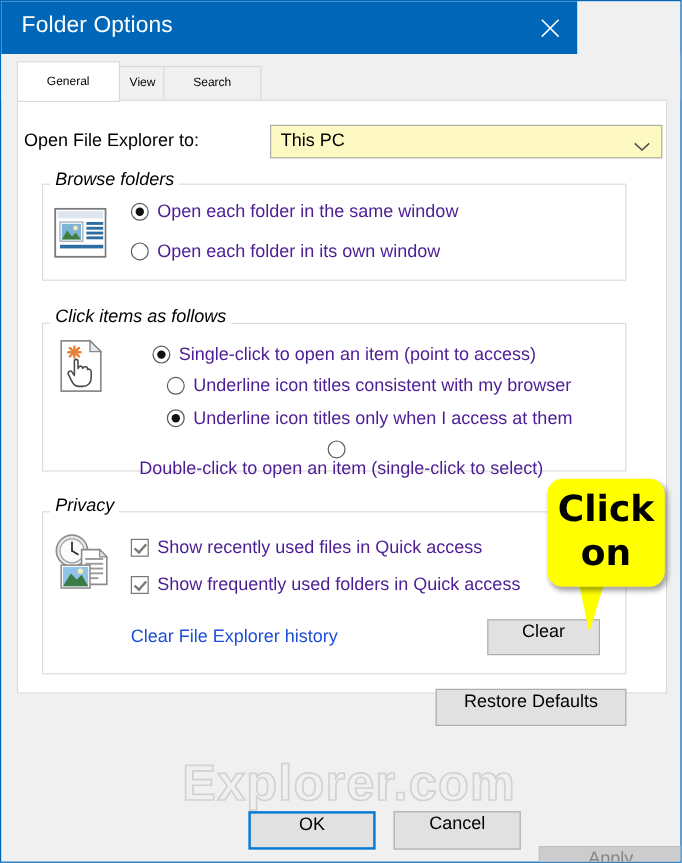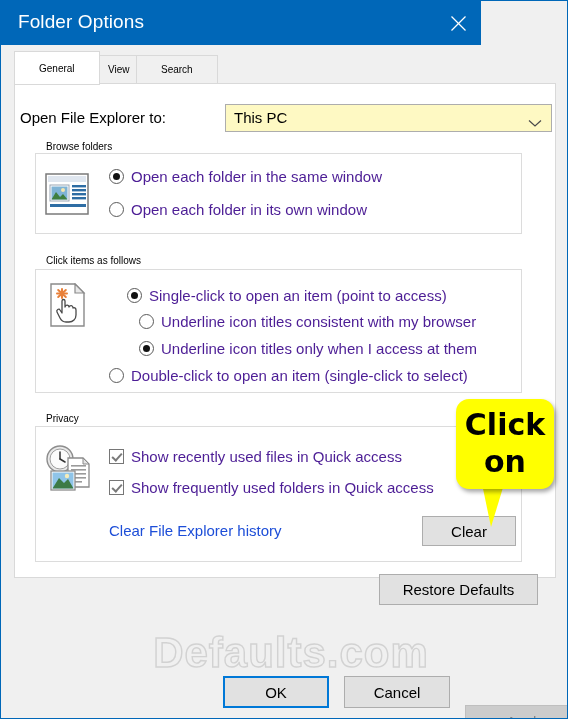--- a/index.html
+++ b/index.html
@@ -142,23 +142,24 @@
   
   .group {
     position: absolute;
     box-sizing: border-box;
     border: 1px solid #dcdcdc;
   }
   .group-title {
     position: absolute;
     background: #ffffff;
     padding: 0 4px;
-    font-size: 10px;
+    font-size: 15px;
     color: #000;
     white-space: nowrap;
+    font-style: italic;
   }
   #group-browse   { left: 34px; top: 152px; width: 487px; height: 81px; }
   #group-click    { left: 34px; top: 268px; width: 487px; height: 124px; }
   #group-privacy  { left: 34px; top: 425px; width: 487px; height: 136px; }
   #group-browse-title  { left: 41px; top: 140px; }
   #group-click-title   { left: 41px; top: 254px; }
   #group-privacy-title { left: 41px; top: 412px; }
 
   
   .opt {
@@ -210,21 +211,21 @@
     border: solid #7a7a7a;
     border-width: 0 2px 2px 0;
     transform: rotate(42deg);
   }
 
   #opt-same-window   { left: 108px; top: 167px; }
   #opt-own-window    { left: 108px; top: 200px; }
   #opt-single-click  { left: 126px; top: 286px; }
   #opt-underline-browser { left: 138px; top: 312px; }
   #opt-underline-point   { left: 138px; top: 339px; }
-  #opt-double-click  { left: 108px; top: 366px; }
+  #opt-double-click  { left: 108px; top: 366px; flex-direction: column; }
   #opt-recent-files  { left: 108px; top: 447px; }
   #opt-frequent-folders { left: 108px; top: 478px; }
 
   
   .section-icon {
     position: absolute;
   }
   #icon-browse  { left: 44px; top: 172px; }
   #icon-click   { left: 48px; top: 282px; }
   #icon-privacy { left: 44px; top: 444px; }
@@ -241,26 +242,24 @@
 
   
   .btn {
     position: absolute;
     box-sizing: border-box;
     background: #e1e1e1;
     border: 1px solid #adadad;
     font-size: 15px;
     color: #000000;
     display: flex;
-    align-items: center;
     justify-content: center;
     cursor: default;
     font-family: "Liberation Sans", sans-serif;
     padding: 1px;
-    margin-left: 16px;
   }
   .btn.disabled {
     background: #cccccc;
     border-color: #bfbfbf;
     color: #868686;
   }
   .btn.focused {
     border: 2px solid #0078d7;
   }
   #btn-clear    { left: 405px; top: 515px; width: 94px; height: 30px; }
@@ -464,21 +463,21 @@
 
   <div class="clear-label">Clear File Explorer history</div>
   <div class="btn" id="btn-clear">
     <span>Clear</span>
   </div>
 
   <div class="btn" id="btn-restore">
     <span>Restore Defaults</span>
   </div>
 
-  <div class="watermark">Defaults.com</div>
+  <div class="watermark">Explorer.com</div>
 
   <div class="btn focused" id="btn-ok">
     <span>OK</span>
   </div>
   <div class="btn" id="btn-cancel">
     <span>Cancel</span>
   </div>
   <div class="btn disabled" id="btn-apply">
     <span>Apply</span>
   </div>

